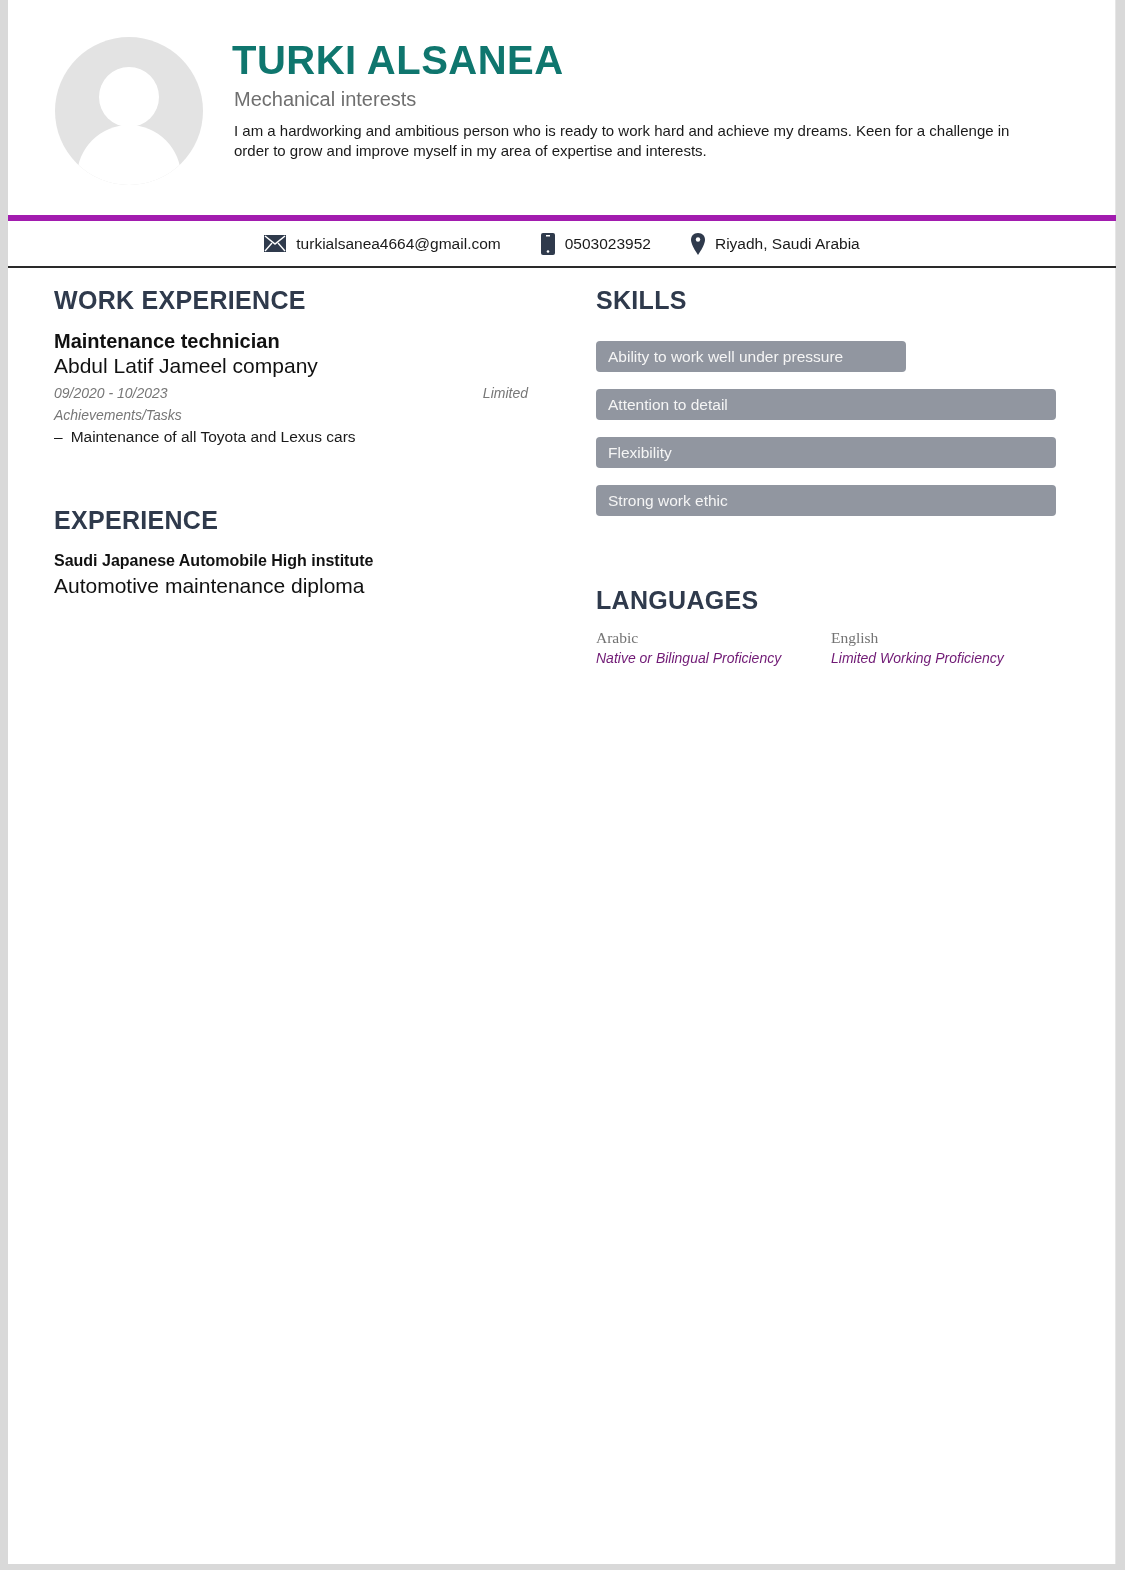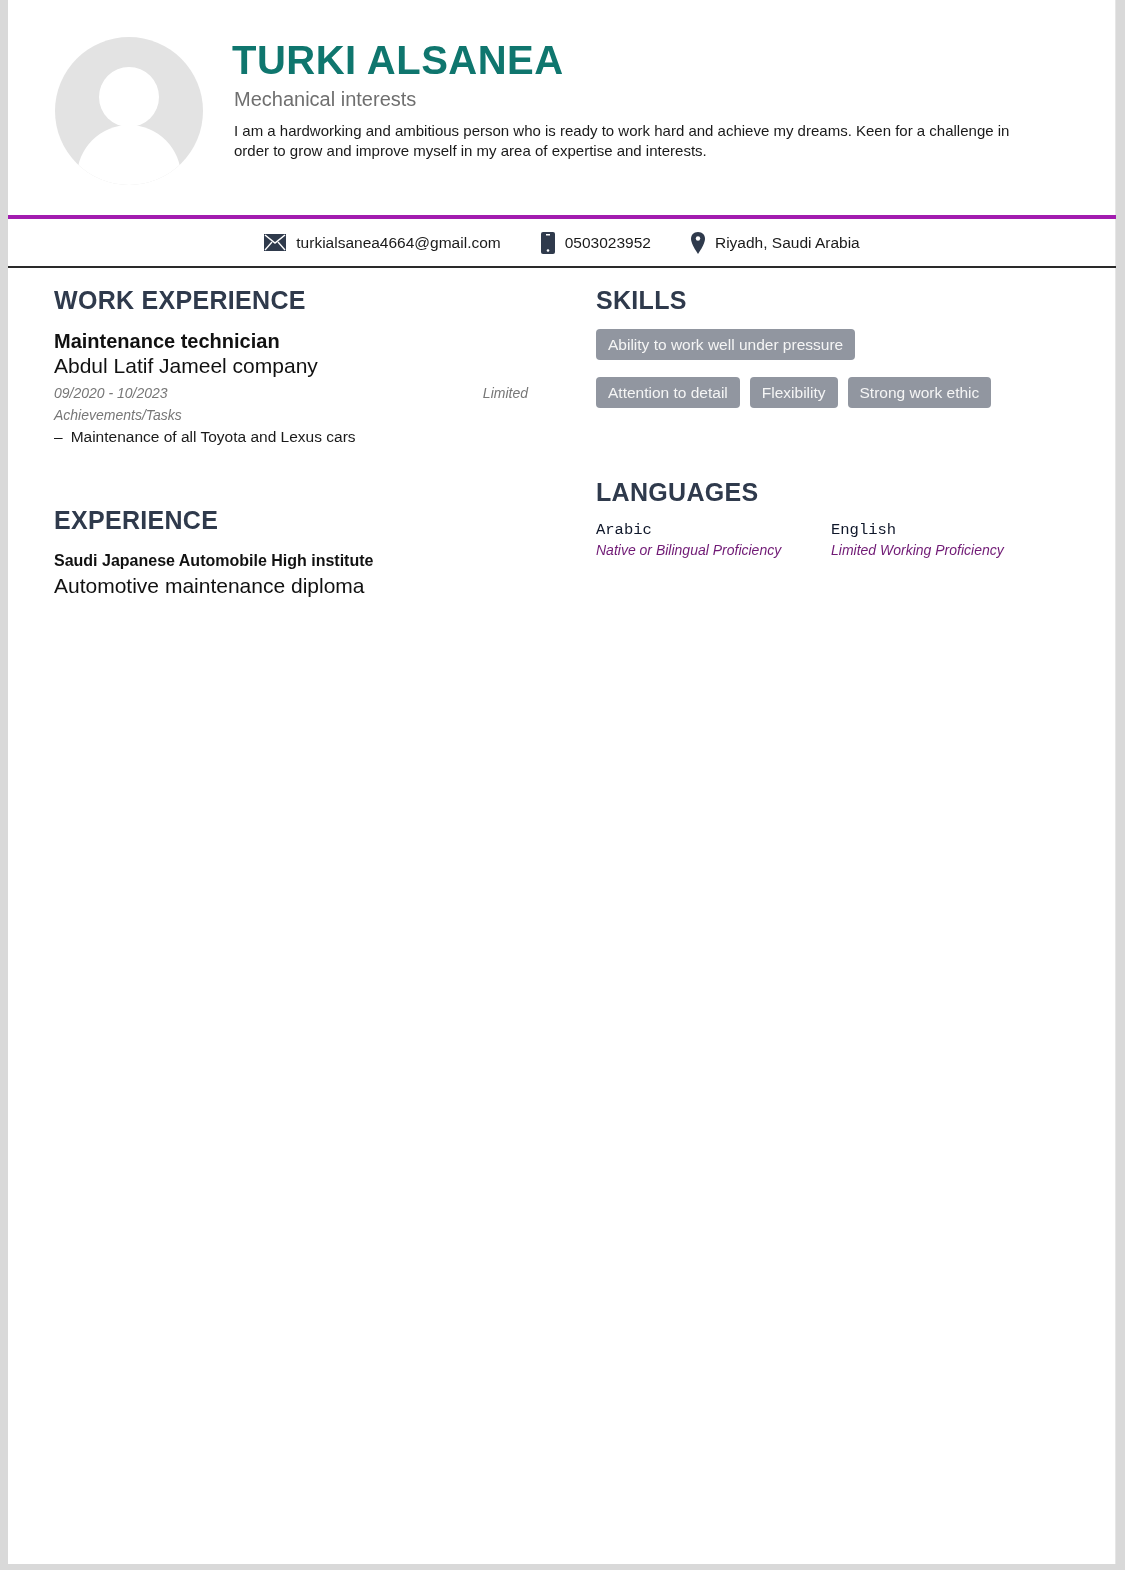--- a/index.html
+++ b/index.html
@@ -48,21 +48,21 @@
     }
     .summary {
       position: absolute; left: 226px; top: 121px;
       width: 800px;
       font-size: 15px; line-height: 20px; color: #1a1a1a;
       font-family: "Liberation Sans", sans-serif;
     }
     .contact-bar {
       position: absolute; left: 0; top: 215px;
       width: 1108px; height: 53px;
-      border-top: 4px solid #a21caf;
+      border-top: 6px solid #a21caf;
       border-bottom: 2px solid #2a2a2a;
       display: flex; align-items: center; justify-content: center;
       gap: 40px;
       font-family: "Liberation Sans", sans-serif;
       font-size: 15.5px; color: #1a1a1a;
     }
     .contact-item { display: flex; align-items: center; gap: 10px; }
     .contact-item svg { display: block; }
     .col-left { position: absolute; left: 46px; top: 286px; width: 474px; }
     .col-right { position: absolute; left: 588px; top: 286px; width: 470px; }
@@ -106,34 +106,34 @@
     .edu-section { margin-top: 58px; }
     .edu-title {
       font-family: "Liberation Sans", sans-serif;
       font-weight: bold; font-size: 16px; color: #111;
       margin-top: 14px; line-height: 24px;
     }
     .edu-degree {
       font-family: "Liberation Sans", sans-serif;
       font-size: 21px; color: #111; line-height: 26px;
     }
-    .skills { margin-top: 14px; display: flex; flex-wrap: wrap; gap: 17px 10px; width: 460px; }
+    .skills { margin-top: 26px; display: flex; flex-wrap: wrap; gap: 17px 10px; width: 460px; flex-direction: column; }
     .skill {
       background: #9196a0; color: #f5f5f5;
       font-family: "Liberation Sans", sans-serif;
       font-size: 15.5px;
       padding: 0 12px; height: 31px; line-height: 31px;
       border-radius: 4px;
     }
     .languages-section { margin-top: 70px; }
     .languages { display: flex; margin-top: 13px; }
     .lang { width: 254px; }
     .lang-name {
-      font-family: Liberation Mono, monospace;
-      font-size: 15.5px; color: #0f172a; line-height: 20px;
+      font-family: Liberation Serif, serif;
+      font-size: 15.5px; color: #737373; line-height: 20px;
     }
     .lang-level {
       font-family: "Liberation Sans", sans-serif;
       font-style: italic; font-size: 14px; color: #701a75; line-height: 20px;
     }
   </style>
 </head>
 <body>
 
 <div class="page">

